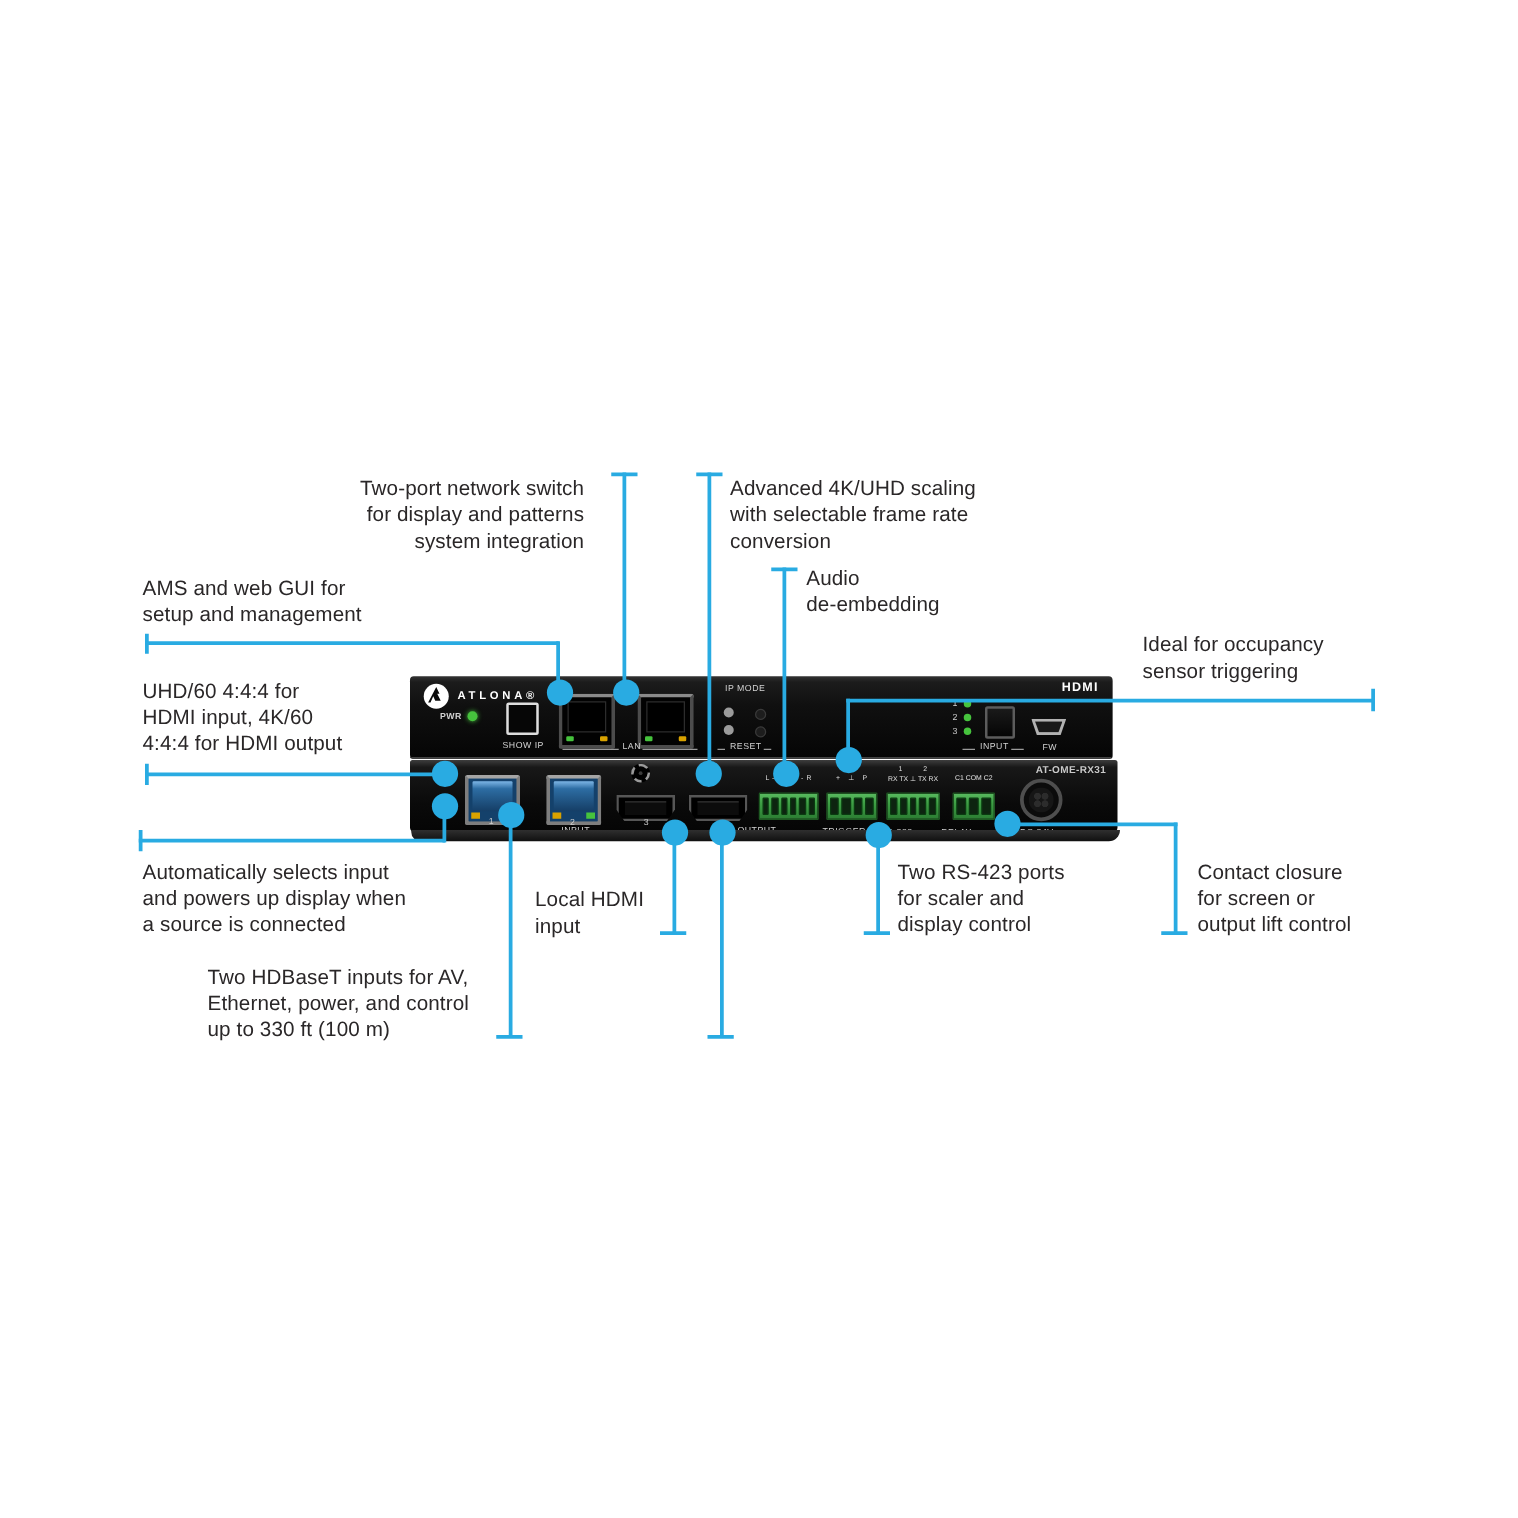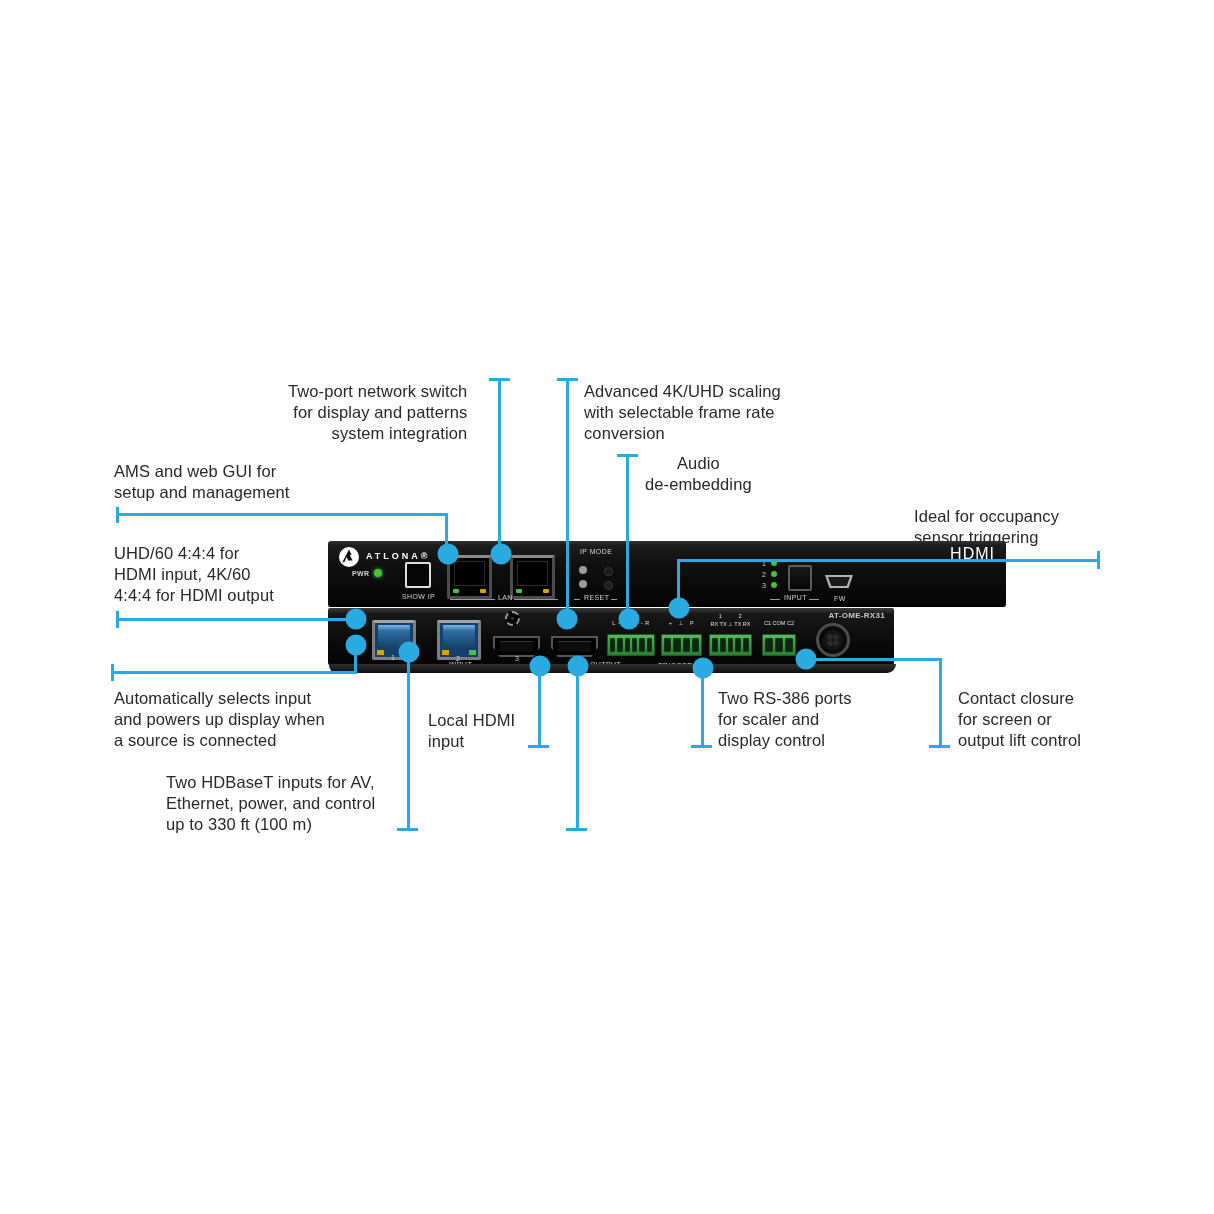--- a/index.html
+++ b/index.html
@@ -6,21 +6,21 @@
   #stage{position:relative;width:1214px;height:1214px;background:#ffffff;overflow:hidden;
          font-family:"Liberation Sans","DejaVu Sans",sans-serif;}
   
   .txt{position:absolute;font-size:16.5px;line-height:21px;color:#2a2728;letter-spacing:.1px;white-space:nowrap;}
   
   .ln,.tick{position:absolute;background:#29abe2;}
   .dot{position:absolute;width:21px;height:21px;border-radius:50%;background:#29abe2;transform:translate(-50%,-50%);z-index:30;}
   .ln{z-index:25;}
   
   .panel{position:absolute;z-index:10;}
-  #front{left:328px;top:541px;width:678px;height:65px;border-radius:3px 3px 2px 2px;
+  #front{left:328px;top:541px;width:562px;height:65px;border-radius:3px 3px 2px 2px;
          background:linear-gradient(180deg,#333 0,#1c1c1c 7%,#101010 35%,#050505 100%);
          box-shadow:0 1px 0 #000;}
   #rear{left:328px;top:608px;width:566px;height:58px;
         background:linear-gradient(180deg,#3d3d3d 0,#181818 10%,#0a0a0a 60%,#050505 100%);
         border-radius:2px 2px 4px 4px;}
   #rear::after{content:"";position:absolute;left:1px;right:-2px;bottom:-7px;height:9px;
         background:linear-gradient(180deg,#2f2f2f,#101010);border-radius:0 0 12px 10px;}
   .plabel{position:absolute;color:#d2d2d2;font-size:7px;letter-spacing:.4px;white-space:pre;line-height:8px;}
   .pnum{position:absolute;color:#cfcfcf;font-size:7px;line-height:8px;}
   .hline{position:absolute;height:1px;background:#9a9a9a;}
@@ -46,21 +46,21 @@
   .din::before{content:"";position:absolute;inset:4px;border-radius:50%;background:
       radial-gradient(circle at 35% 35%,#2c2c2c 2.5px,transparent 3px),
       radial-gradient(circle at 65% 35%,#2c2c2c 2.5px,transparent 3px),
       radial-gradient(circle at 35% 65%,#2c2c2c 2.5px,transparent 3px),
       radial-gradient(circle at 65% 65%,#2c2c2c 2.5px,transparent 3px),#161616;}
   .jack{position:absolute;width:15px;height:15px;border-radius:50%;border:2px dashed #9a9a9a;background:#000;box-sizing:border-box;}
   .jack::before{content:"";position:absolute;left:4px;top:4px;width:3px;height:3px;border-radius:50%;background:#3a3a3a;}
   .usb{position:absolute;width:28px;height:13px;background:#b2b2b2;clip-path:polygon(0 0,100% 0,84% 100%,16% 100%);}
   .usb::before{content:"";position:absolute;inset:2px 3px;background:#191919;clip-path:polygon(0 0,100% 0,85% 100%,15% 100%);}
   .brand{position:absolute;color:#fff;font-size:9px;font-weight:bold;letter-spacing:3px;}
-  .hdmilogo{position:absolute;color:#fff;font-size:16px;font-weight:normal;letter-spacing:1px;}
+  .hdmilogo{position:absolute;color:#fff;font-size:10px;font-weight:bold;letter-spacing:1px;}
   .model{position:absolute;color:#c9c9c9;font-size:8px;font-weight:bold;letter-spacing:.3px;}
   .omega{position:absolute;color:#fff;font-size:10px;font-weight:bold;letter-spacing:.3px;}
 </style>
 </head>
 <body>
 
 <div id="stage">
 
   <div class="txt" style="left:288px;top:381px;text-align:right;">
     <div>Two-port network switch</div>
@@ -72,21 +72,21 @@
     <div>Advanced 4K/UHD scaling</div>
     <div>with selectable frame rate</div>
     <div>conversion</div>
   </div>
 
   <div class="txt" style="left:114px;top:461px;">
     <div>AMS and web GUI for</div>
     <div>setup and management</div>
   </div>
 
-  <div class="txt" style="left:645px;top:453px;text-align:center;">
+  <div class="txt" style="left:645px;top:453px;">
     <div>Audio</div>
     <div>de-embedding</div>
   </div>
 
   <div class="txt" style="left:914px;top:506px;">
     <div>Ideal for occupancy</div>
     <div>sensor triggering</div>
   </div>
 
   <div class="txt" style="left:114px;top:543px;">
@@ -107,21 +107,21 @@
     <div>up to 330 ft (100 m)</div>
   </div>
 
   <div class="txt" style="left:428px;top:710px;">
     <div>Local HDMI</div>
     <div>input</div>
   </div>
 
 
   <div class="txt" style="left:718px;top:688px;">
-    <div>Two RS-386 ports</div>
+    <div>Two RS-423 ports</div>
     <div>for scaler and</div>
     <div>display control</div>
   </div>
 
   <div class="txt" style="left:958px;top:688px;">
     <div>Contact closure</div>
     <div>for screen or</div>
     <div>output lift control</div>
   </div>
 

